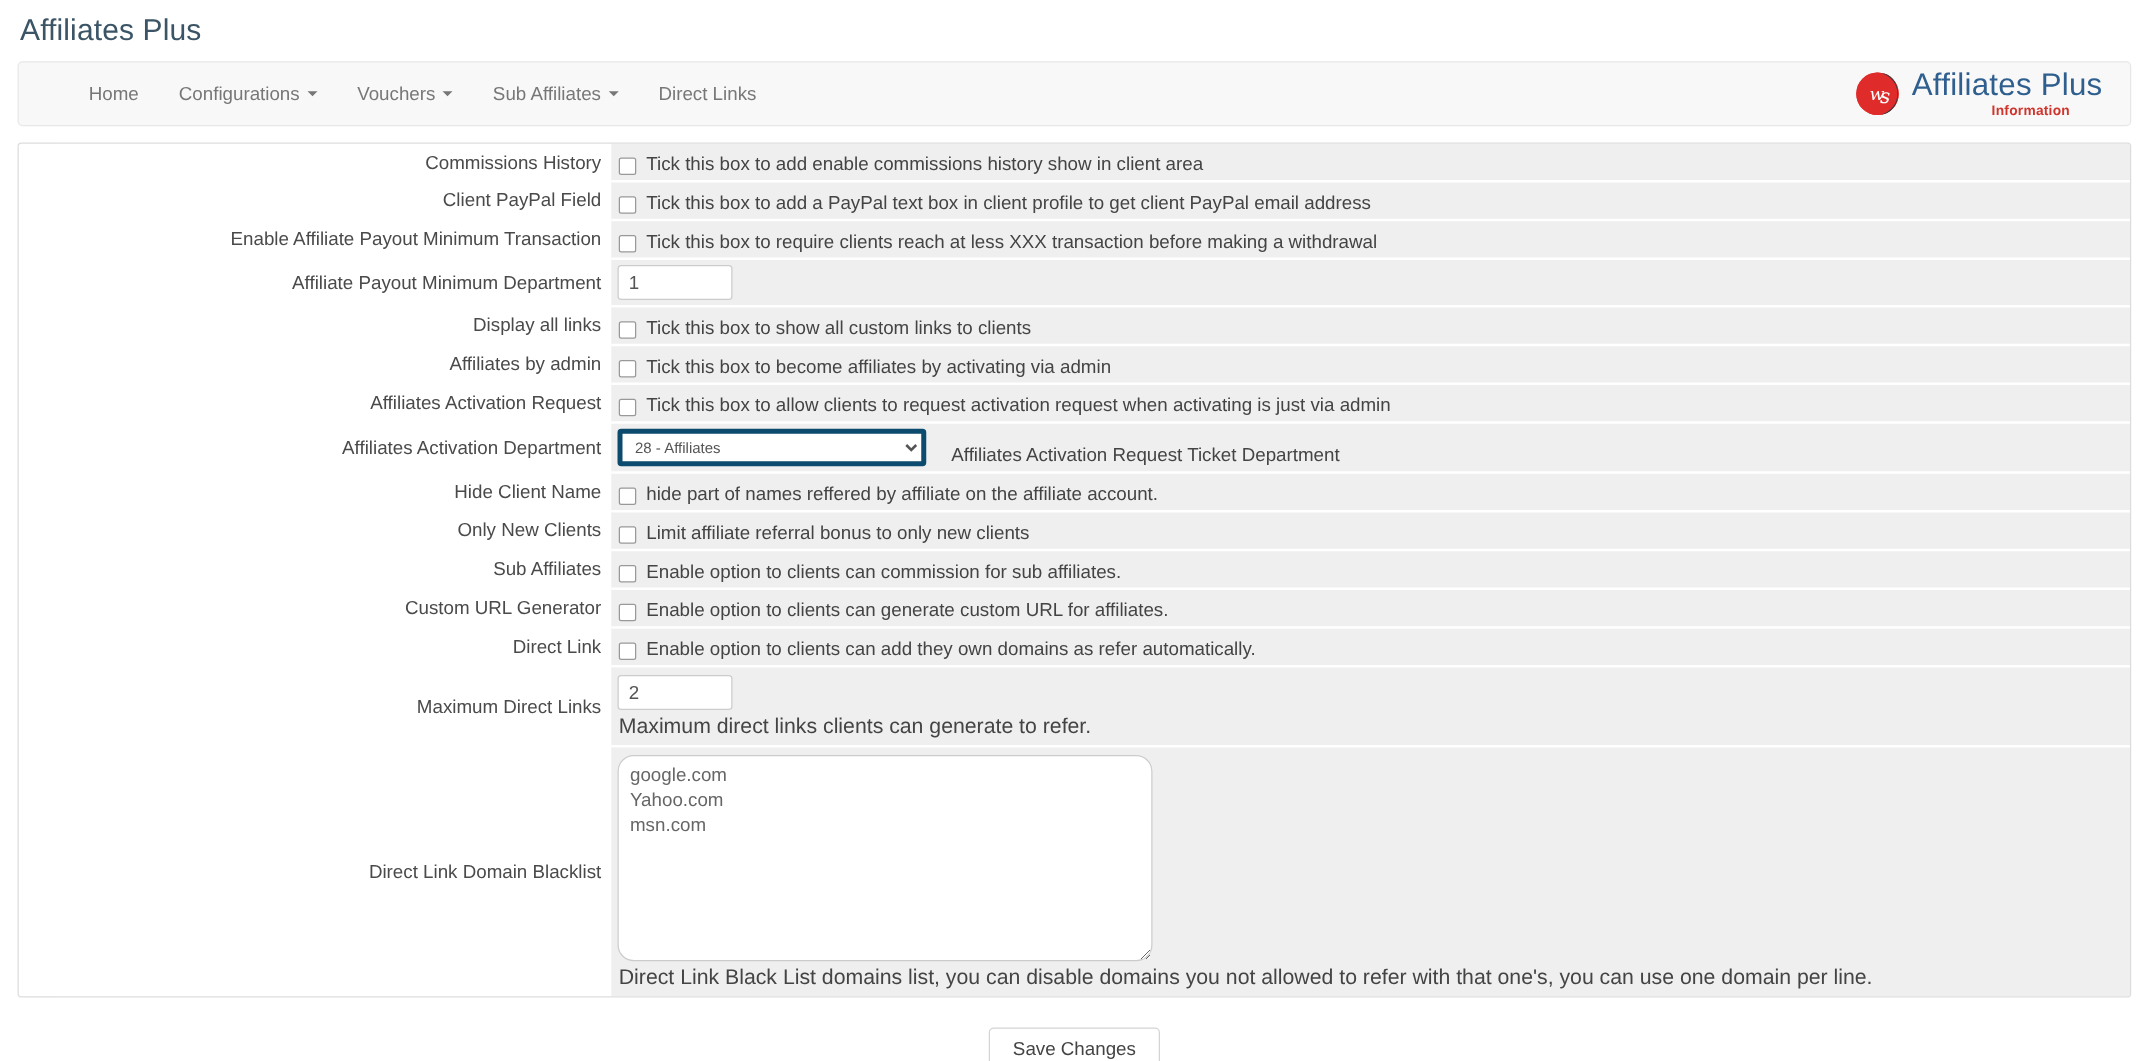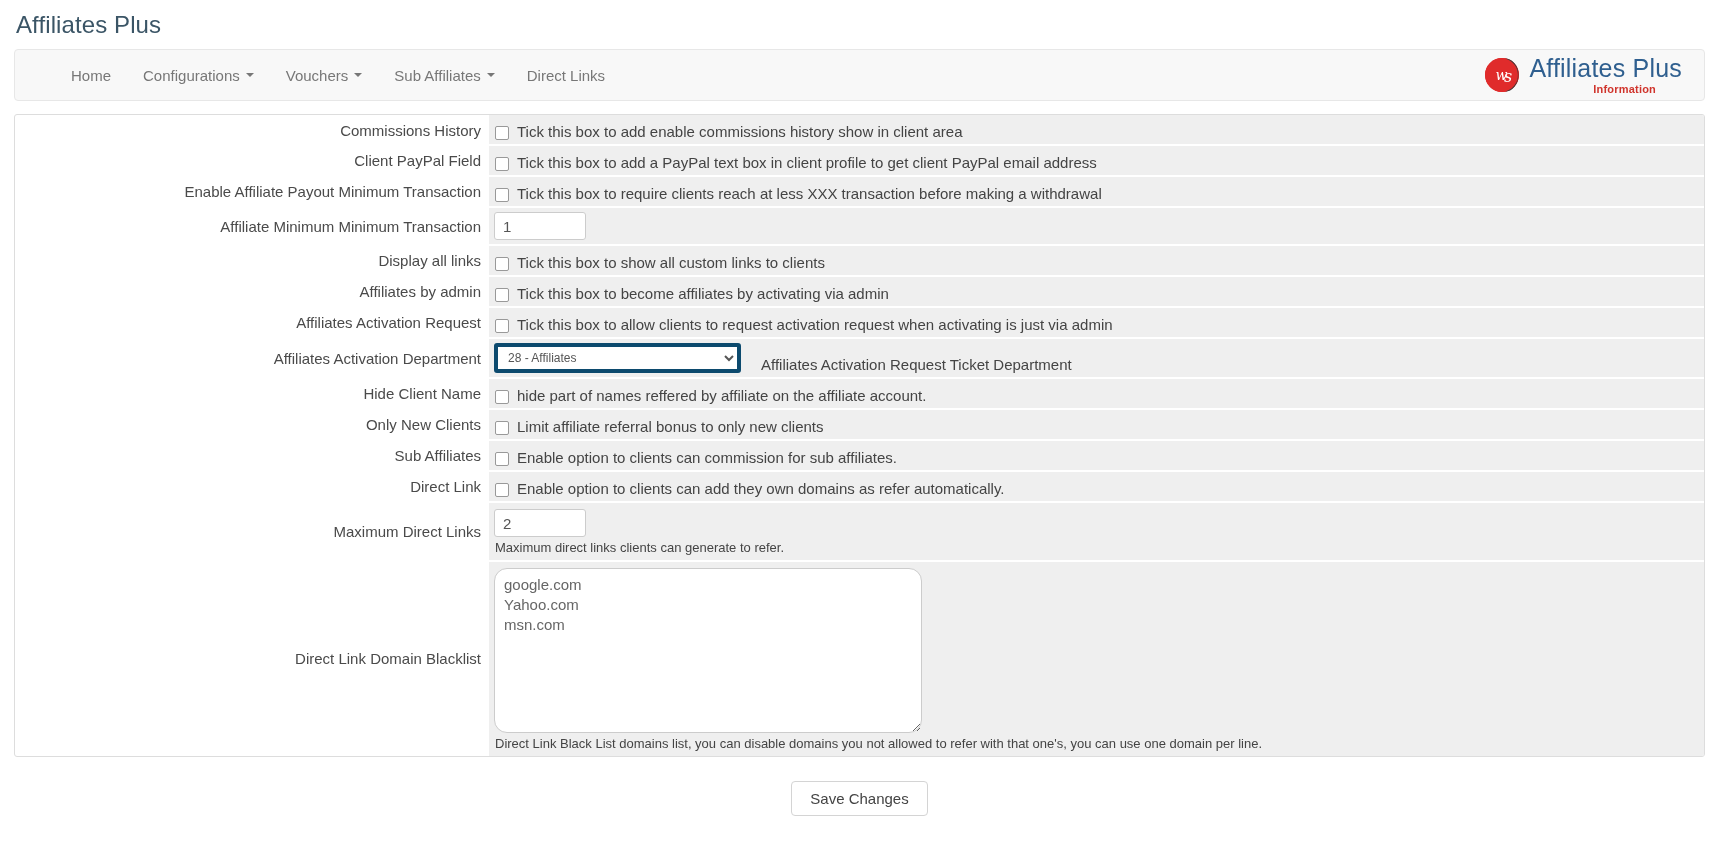--- a/index.html
+++ b/index.html
@@ -198,21 +198,21 @@
   }
 
   
   .stack {
     display: flex;
     flex-direction: column;
     gap: 3px;
     padding: 2px 0 1px 0;
   }
   .help-text {
-    font-size: 13px;
+    font-size: 17px;
     color: #444444;
     padding-left: 3px;
   }
 
   textarea.ta {
     width: 428px;
     height: 165px;
     padding: 6px 9px;
     border: 1px solid #cccccc;
     border-radius: 13px;
@@ -310,21 +310,21 @@
         <tr>
           <td class="label-cell">Enable Affiliate Payout Minimum Transaction</td>
           <td class="field-cell">
             <div class="row-inline">
               <input type="checkbox" class="cb" style="">
               <span class="cb-text">Tick this box to require clients reach at less XXX transaction before making a withdrawal</span>
             </div>
           </td>
         </tr>
         <tr>
-          <td class="label-cell">Affiliate Minimum Minimum Transaction</td>
+          <td class="label-cell">Affiliate Payout Minimum Department</td>
           <td class="field-cell">
             <div class="row-inline">
               <input type="text" class="txt" value="1" style="">
             </div>
           </td>
         </tr>
         <tr>
           <td class="label-cell">Display all links</td>
           <td class="field-cell">
             <div class="row-inline">
@@ -377,20 +377,29 @@
               <span class="cb-text">Limit affiliate referral bonus to only new clients</span>
             </div>
           </td>
         </tr>
         <tr>
           <td class="label-cell">Sub Affiliates</td>
           <td class="field-cell">
             <div class="row-inline">
               <input type="checkbox" class="cb" style="">
               <span class="cb-text">Enable option to clients can commission for sub affiliates.</span>
+            </div>
+          </td>
+        </tr>
+        <tr>
+          <td class="label-cell">Custom URL Generator</td>
+          <td class="field-cell">
+            <div class="row-inline">
+              <input type="checkbox" class="cb" style="">
+              <span class="cb-text">Enable option to clients can generate custom URL for affiliates.</span>
             </div>
           </td>
         </tr>
         <tr>
           <td class="label-cell">Direct Link</td>
           <td class="field-cell">
             <div class="row-inline">
               <input type="checkbox" class="cb" style="">
               <span class="cb-text">Enable option to clients can add they own domains as refer automatically.</span>
             </div>

